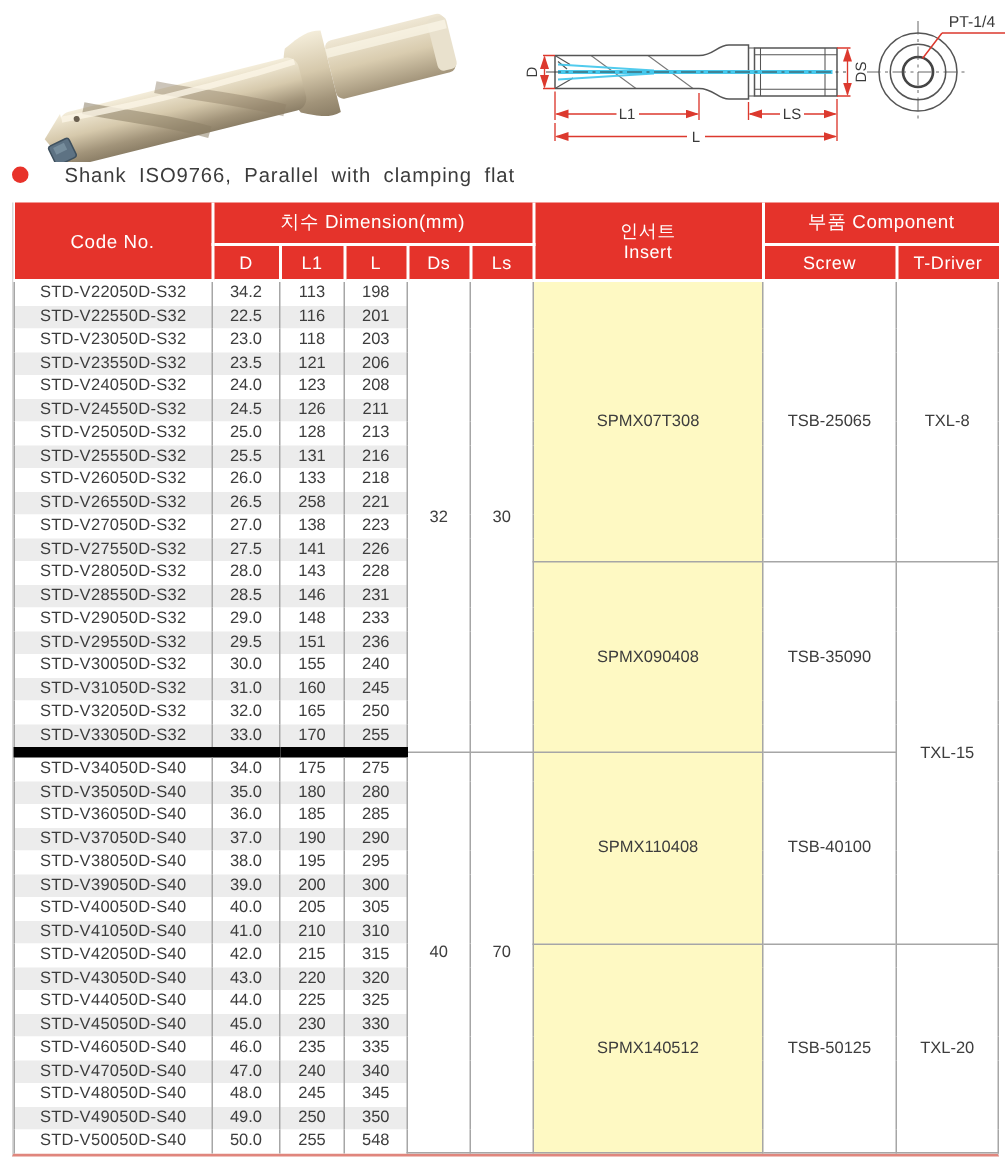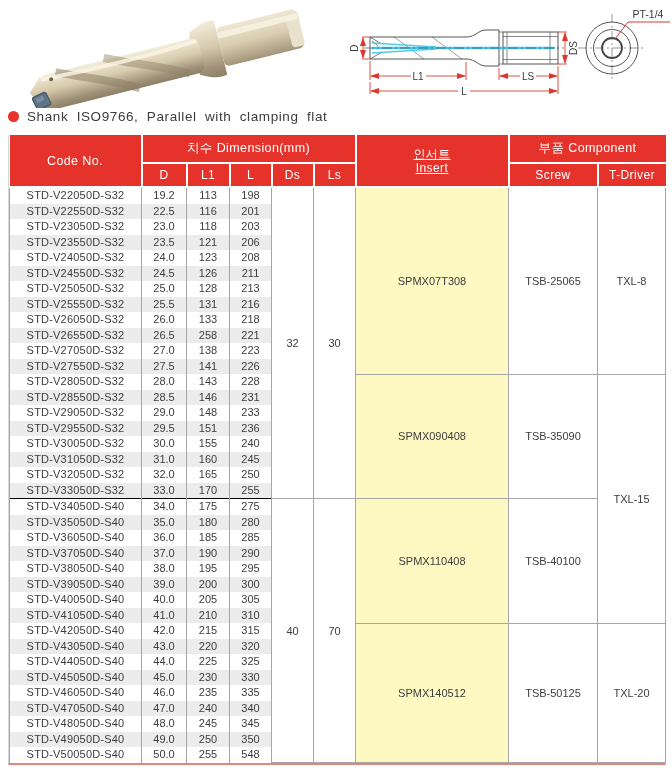--- a/index.html
+++ b/index.html
@@ -1,39 +1,39 @@
 <!DOCTYPE html>
 <html><head>
 <meta charset="utf-8">
 <style>
   html,body{margin:0;padding:0;background:#fff;}
   .page{position:relative;width:672px;height:774px;background:#fff;overflow:hidden;
         font-family:"Liberation Sans",sans-serif;}
   .photo{position:absolute;left:10px;top:2px;}
   .diagram{position:absolute;left:336px;top:0;}
-  .note{position:absolute;left:8px;top:109px;display:flex;align-items:center;gap:8px;}
+  .note{position:absolute;left:8px;top:109px;display:flex;align-items:center;gap:24px;}
   .note .bullet{width:11px;height:11px;border-radius:50%;background:#e8322a;display:inline-block;}
   .note .ntext{font-size:13.5px;color:#3c3c3c;letter-spacing:0.6px;word-spacing:4px;}
   .table-wrap{position:absolute;left:8px;top:135px;width:656px;
               border-left:1px solid #d8d8d8;border-right:1px solid #d8d8d8;
               border-bottom:2px solid #e0867d;box-sizing:content-box;}
   table{border-collapse:collapse;table-layout:fixed;width:656px;}
   thead th{background:#e5332b;color:#ffffff;font-weight:normal;border:2px solid #fff;
            padding:0;font-size:12.5px;letter-spacing:0.4px;}
   thead tr:first-child th{border-top:none;height:27px;}
   thead tr:last-child th{height:22px;font-size:12px;}
   thead th:first-child{border-left:none;}
   thead th:last-child{border-right:none;text-align:center;}
-  th.th-insert div{line-height:14px;font-size:12px;text-decoration:underline;}
+  th.th-insert div{line-height:14px;font-size:12px;}
   tbody td{font-size:11px;color:#3d3d3d;text-align:center;vertical-align:middle;
            border-left:1px solid #a6a6a6;border-right:1px solid #a6a6a6;padding:0;
            background:#fff;}
   td.base{height:15.5px;line-height:15.5px;border-top:none;border-bottom:none;}
   tbody tr:nth-child(even) td.base{background:#ececec;}
-  tbody tr.grp td.base{border-top:1px solid #000000;}
+  tbody tr.grp td.base{border-top:7px solid #000000;}
   td.code{letter-spacing:0.2px;text-align:center;}
   td.merged{border:1px solid #a6a6a6;}
   td.insert{background:#fef9c3;}
 </style>
 </head>
 <body>
 
 <div class="page">
 
   <svg class="photo" width="320" height="106" viewBox="0 0 320 106">
@@ -165,21 +165,21 @@
           <th>L</th>
           <th>Ds</th>
           <th>Ls</th>
           <th>Screw</th>
           <th>T-Driver</th>
         </tr>
       </thead>
       <tbody>
           <tr>
             <td class="base code">STD-V22050D-S32</td>
-            <td class="base">19.2</td>
+            <td class="base">34.2</td>
             <td class="base">113</td>
             <td class="base">198</td>
             <td class="merged" rowspan="20">32</td>
             <td class="merged" rowspan="20">30</td>
             <td class="merged insert" rowspan="12">SPMX07T308</td>
             <td class="merged" rowspan="12">TSB-25065</td>
             <td class="merged" rowspan="12">TXL-8</td>
           </tr>
           <tr>
             <td class="base code">STD-V22550D-S32</td>

